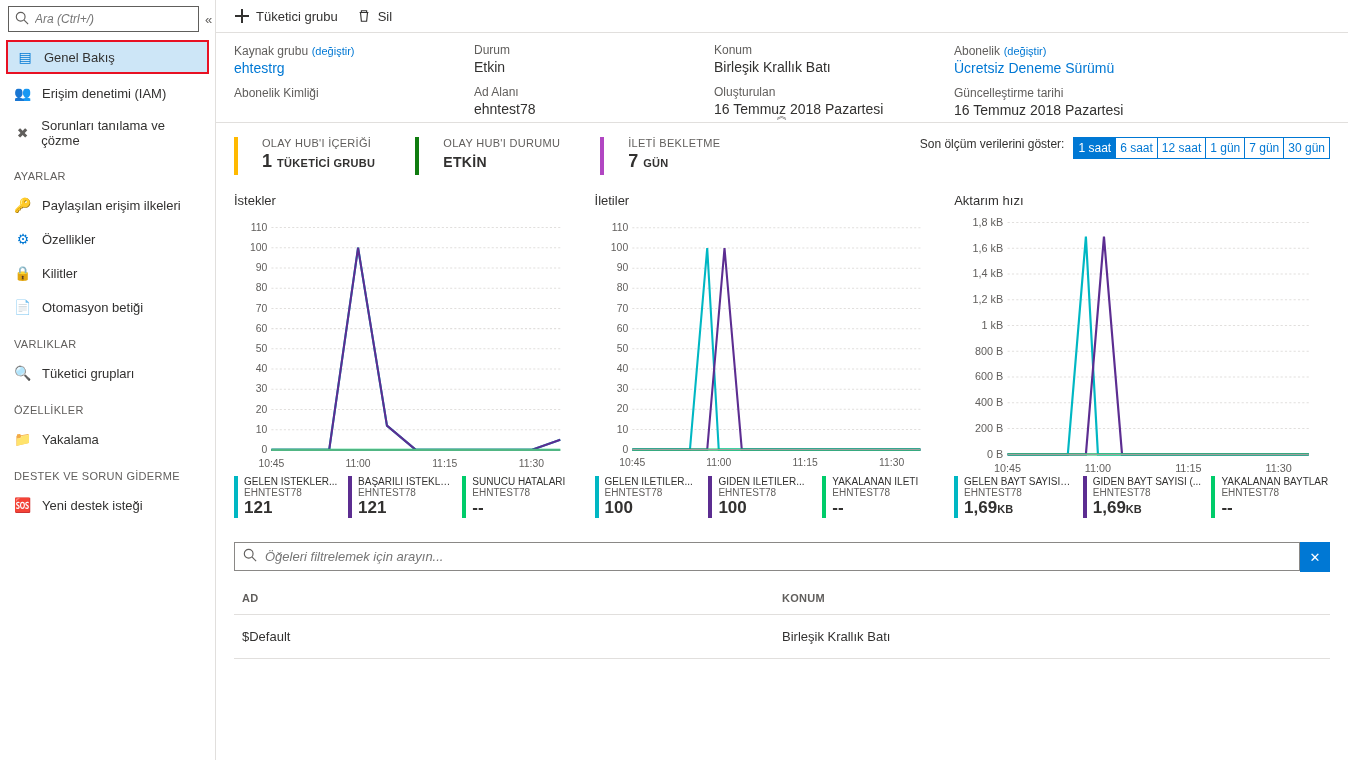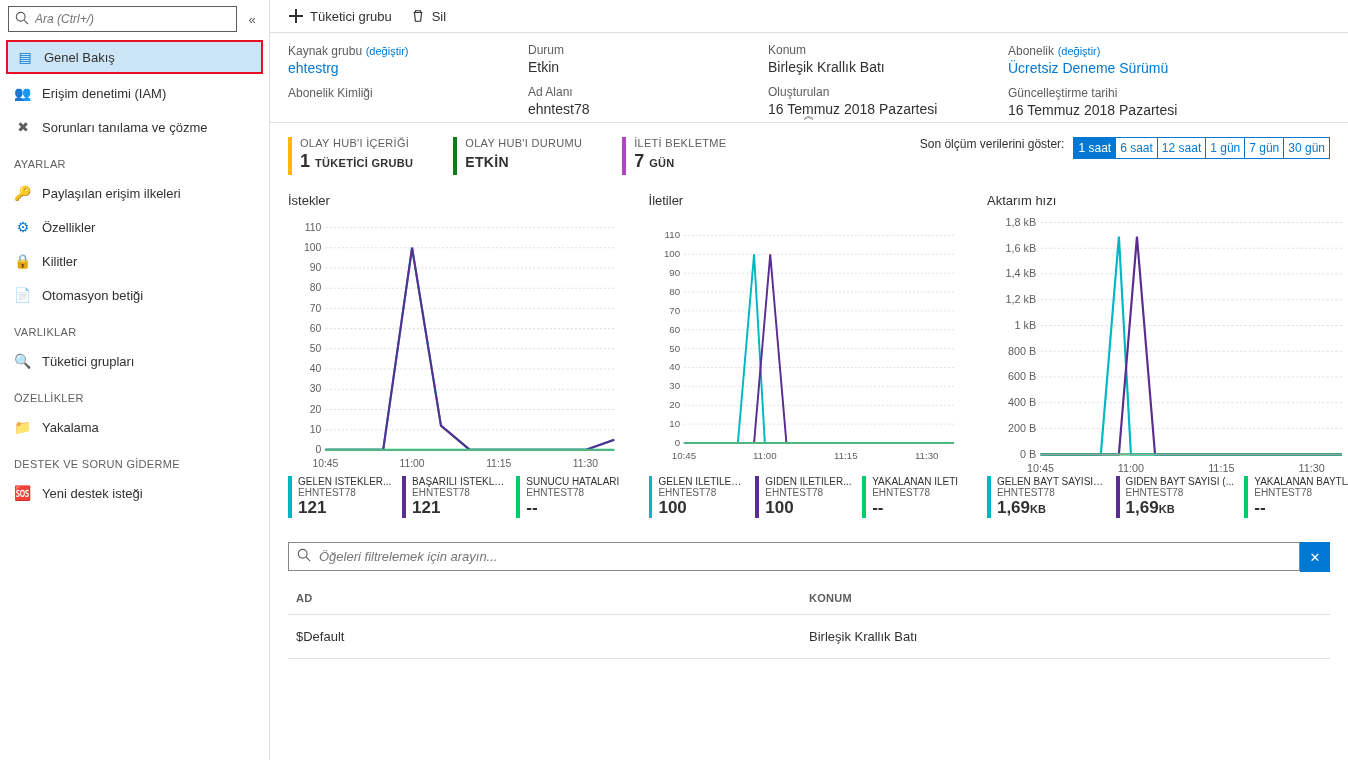--- a/index.html
+++ b/index.html
@@ -1,17 +1,17 @@
 <!DOCTYPE html>
 <html><head>
 <meta charset="utf-8">
 <style>
 * { box-sizing: border-box; margin: 0; padding: 0; font-family: "Segoe UI", Arial, sans-serif; }
 body { display: flex; width: 1348px; height: 760px; background: #fff; color: #323130; font-size: 13px; overflow: hidden; }
-.sidebar { width: 270px; border-right: 1px solid #e1dfdd; display: flex; flex-direction: column; }
+.sidebar { width: 216px; border-right: 1px solid #e1dfdd; display: flex; flex-direction: column; }
 .search-row { display: flex; align-items: center; padding: 6px 8px; gap: 6px; }
 .search-box { flex: 1; display: flex; align-items: center; border: 1px solid #605e5c; height: 26px; padding: 0 6px; gap: 6px; }
 .search-box input { border: none; outline: none; flex: 1; font-style: italic; color: #605e5c; font-size: 12px; background: transparent; }
 .collapse-btn { width: 18px; text-align: center; color: #605e5c; cursor: pointer; font-size: 13px; }
 .nav { flex: 1; overflow-y: auto; padding-bottom: 10px; }
 .nav-item { display: flex; align-items: center; gap: 10px; padding: 8px 14px; cursor: pointer; font-size: 13px; }
 .nav-item.active { background: #cde6f7; border: 2px solid #e81123; margin: 2px 6px; padding: 6px 8px; }
 .nav-item .icon { width: 18px; height: 18px; display: inline-flex; align-items: center; justify-content: center; font-size: 14px; }
 .nav-section { padding: 14px 14px 6px; font-size: 11px; color: #605e5c; letter-spacing: .3px; }
 .icon-blue { color: #0078d4; }
@@ -28,21 +28,21 @@
 .ess-col { display: flex; flex-direction: column; gap: 2px; min-width: 200px; }
 .ess-label { color: #605e5c; font-size: 12px; }
 .ess-val { font-size: 14px; }
 .ess-link { color: #0078d4; cursor: pointer; }
 .ess-change { color: #0078d4; font-size: 11px; }
 .ess-row2 { margin-top: 8px; }
 .chev-up { position: absolute; bottom: -1px; left: 50%; transform: translateX(-50%); color: #605e5c; cursor: pointer; font-size: 11px; }
 
 .content { flex: 1; overflow-y: auto; padding: 14px 18px 20px; }
 .stat-row { display: flex; align-items: flex-start; gap: 40px; margin-bottom: 18px; }
-.stat { display: flex; gap: 8px; justify-content: space-between; }
+.stat { display: flex; gap: 24px; justify-content: space-between; }
 .stat-bar { width: 4px; height: 38px; }
 .stat-body .stat-label { font-size: 11px; color: #605e5c; letter-spacing: .3px; }
 .stat-body .stat-value { font-size: 18px; font-weight: 600; margin-top: 2px; }
 .stat-body .stat-value .unit { font-size: 11px; font-weight: 600; letter-spacing: .3px; }
 
 .time-picker { margin-left: auto; display: flex; flex-direction: column; align-items: flex-end; gap: 4px; }
 .time-label { font-size: 12px; color: #323130; margin-bottom: 2px; }
 .time-btns { display: flex; flex-wrap: wrap; justify-content: flex-end; }
 .time-btn { border: 1px solid #0078d4; color: #0078d4; padding: 3px 4px; font-size: 12px; cursor: pointer; margin-left: -1px; margin-bottom: -1px; background: #fff; }
 .time-btn.active { background: #0078d4; color: #fff; }

